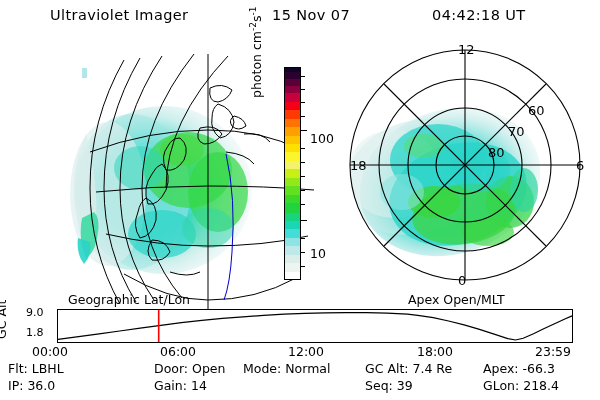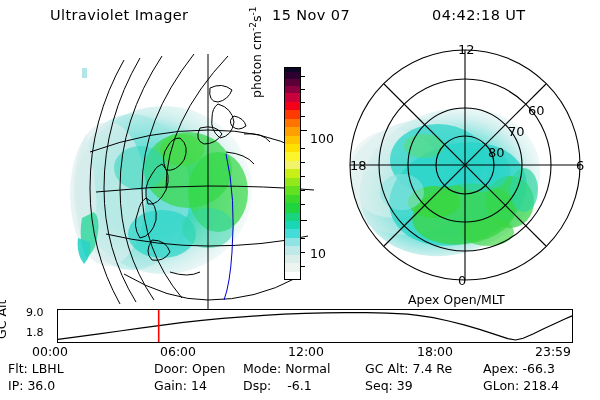--- a/index.html
+++ b/index.html
@@ -216,20 +216,21 @@
     <text x="120" y="243">0</text>
     <text x="12" y="128">18</text>
     <text x="190" y="73">60</text>
     <text x="170" y="94">70</text>
     <text x="150" y="115">80</text>
   </g>
 </svg>
 </div>
 
 <div class="abs" id="orbit-wrap">
+  <div id="geo-cap">Geographic Lat/Lon</div>
   <div id="mlt-cap">Apex Open/MLT</div>
 
   <div id="gcalt-lab">GC Alt</div>
   <div class="ylab" style="top:14px;">9.0</div>
   <div class="ylab" style="top:34px;">1.8</div>
 
   <div id="orbit-box">
     <svg width="514" height="32" viewBox="0 0 514 32" preserveAspectRatio="none">
       <polyline id="orbit-path" fill="none" stroke="#000" stroke-width="1.2" points="0.0,29.4 20.6,26.6 41.1,23.8 61.7,21.0 82.2,18.2 102.8,15.4 123.4,12.6 143.9,10.4 164.5,8.4 185.0,6.8 205.6,5.4 226.2,4.2 246.7,3.4 267.3,2.8 287.8,2.6 308.4,2.6 329.0,3.1 349.5,4.2 359.8,5.4 375.2,7.6 390.6,11.0 406.1,14.9 421.5,19.4 436.9,24.4 449.8,28.6 457.5,30.0 465.2,28.3 475.5,23.8 485.7,18.8 496.0,14.0 506.3,9.3 514.0,5.9"></polyline>
       <line id="orbit-marker" x1="100.7" y1="0" x2="100.7" y2="32" stroke="#ff0000" stroke-width="1.6"></line>
@@ -259,24 +260,20 @@
   </div>
   <div class="cell r2 c2">
     <span>Gain:</span>
     <span>14</span>
   </div>
 
   <div class="cell r1 c3">
     <span>Mode:</span>
     <span>Normal</span>
   </div>
-  <div class="cell r2 c3">
-    <span>Dsp:</span>
-    <span style="margin-left:12px;">-6.1</span>
-  </div>
 
   <div class="cell r1 c4">
     <span>GC Alt:</span>
     <span>7.4 Re</span>
   </div>
   <div class="cell r2 c4">
     <span>Seq:</span>
     <span>39</span>
   </div>
 

